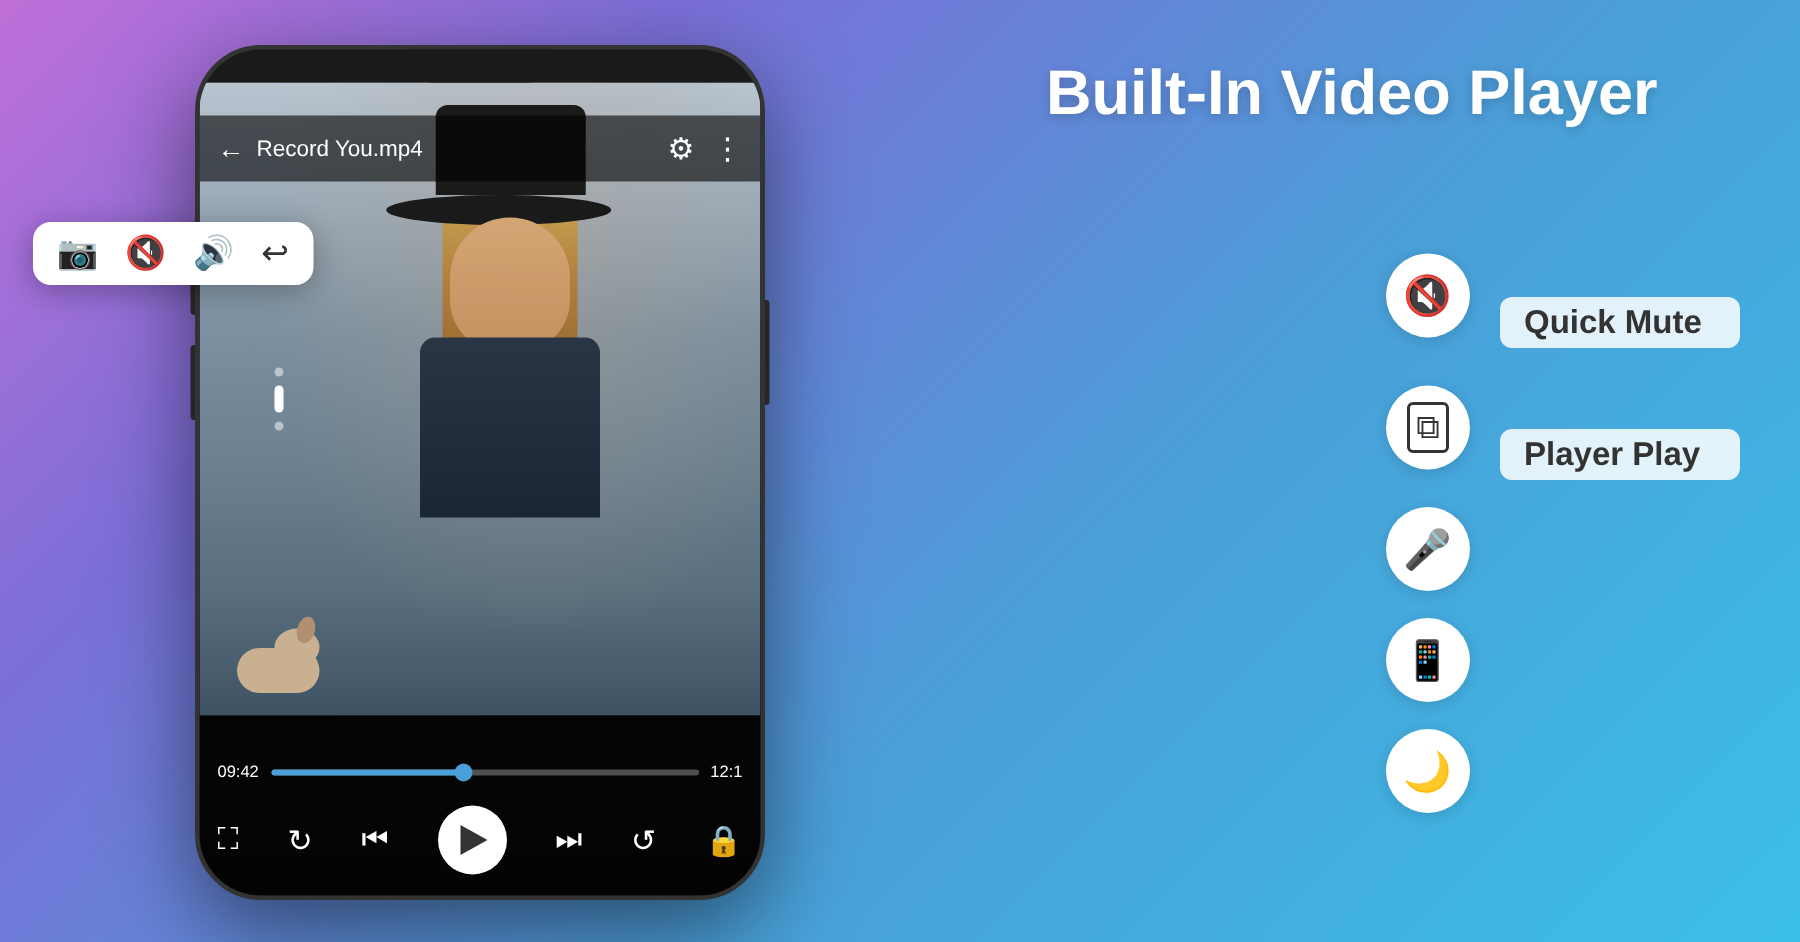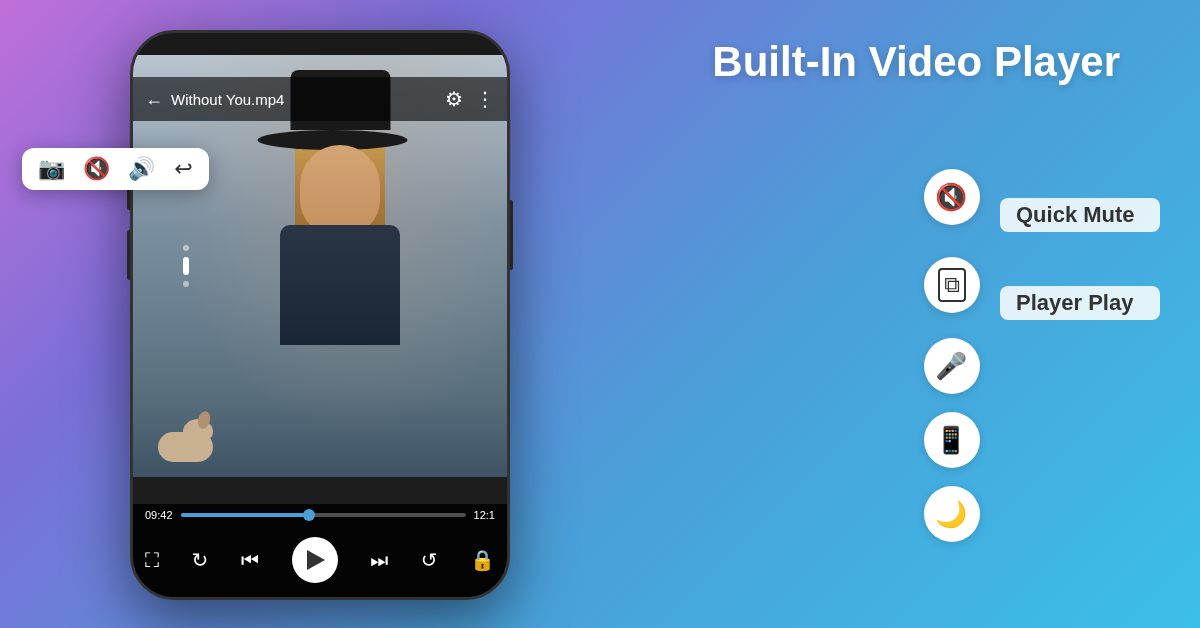--- a/index.html
+++ b/index.html
@@ -10,21 +10,21 @@
       overflow: hidden;
       font-family: 'Segoe UI', Arial, sans-serif;
       background: linear-gradient(135deg, #c06fd8 0%, #7b6fd8 25%, #4a9fd8 60%, #3bbfe8 100%);
       position: relative;
     }
 
     
     .page-title {
       position: absolute;
       top: 38px;
-      right: 80px;
+      right: 95px;
       font-size: 42px;
       font-weight: 800;
       color: white;
       text-shadow: 0 2px 8px rgba(0,0,0,0.2);
       white-space: nowrap;
       margin-left: 41px;
     }
 
     
     .phone-wrapper {
@@ -261,21 +261,21 @@
       right: 3px;
       transform: rotate(15deg);
     }
 
     
     .controls-bar {
       position: absolute;
       bottom: 0;
       left: 0;
       right: 0;
-      height: 93px;
+      height: 120px;
       background: rgba(0,0,0,0.85);
       padding: 0 12px;
     }
 
     
     .video-topbar {
       position: absolute;
       top: 22px;
       left: 0;
       right: 0;
@@ -534,21 +534,21 @@
 
         <div class="side-dots">
           <div class="side-dot"></div>
           <div class="side-dot active"></div>
           <div class="side-dot"></div>
         </div>
       </div>
 
       <div class="video-topbar">
         <span class="back-icon">←</span>
-        <span class="video-title-text">Without You.mp4</span>
+        <span class="video-title-text">Record You.mp4</span>
         <span class="gear-icon">⚙</span>
         <span class="more-icon">⋮</span>
       </div>
 
       <div class="controls-bar">
 
         <div class="progress-section">
           <span class="time-text">09:42</span>
           <div class="progress-track">
             <div class="progress-fill"></div>

